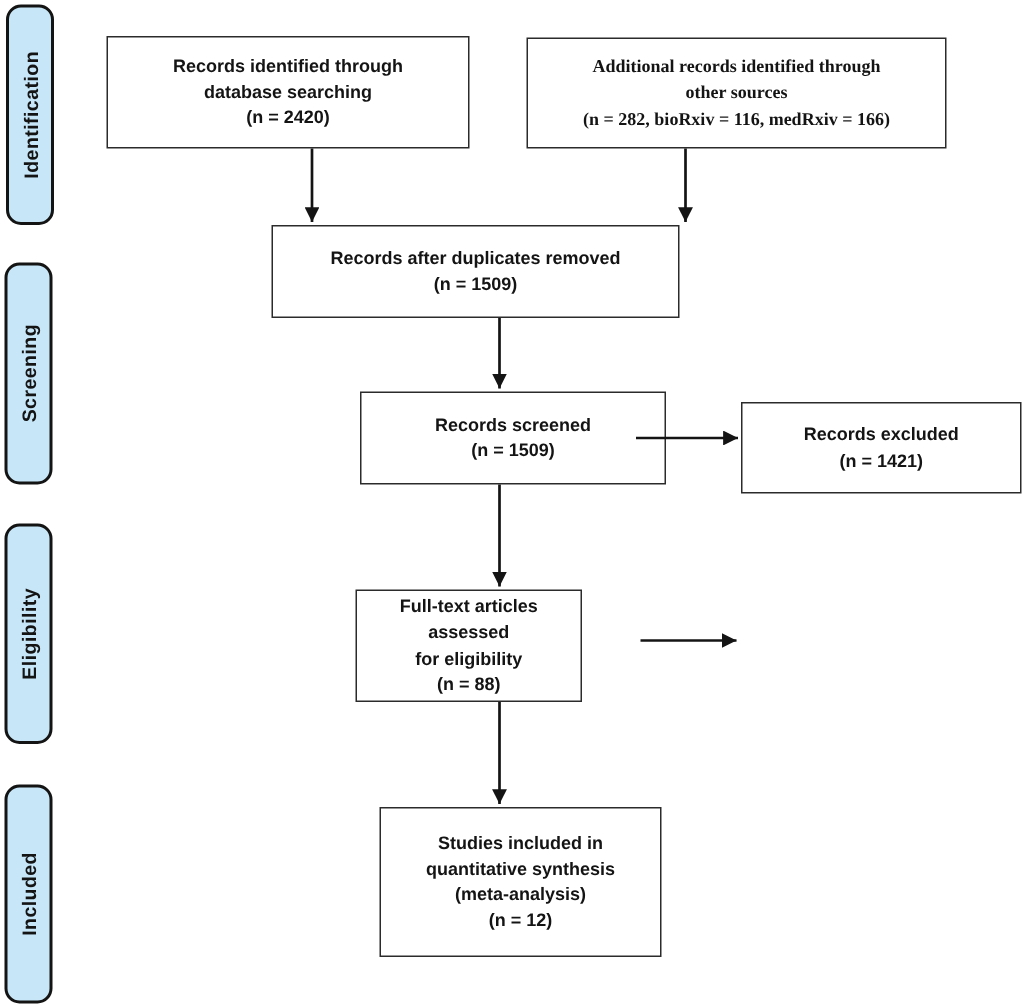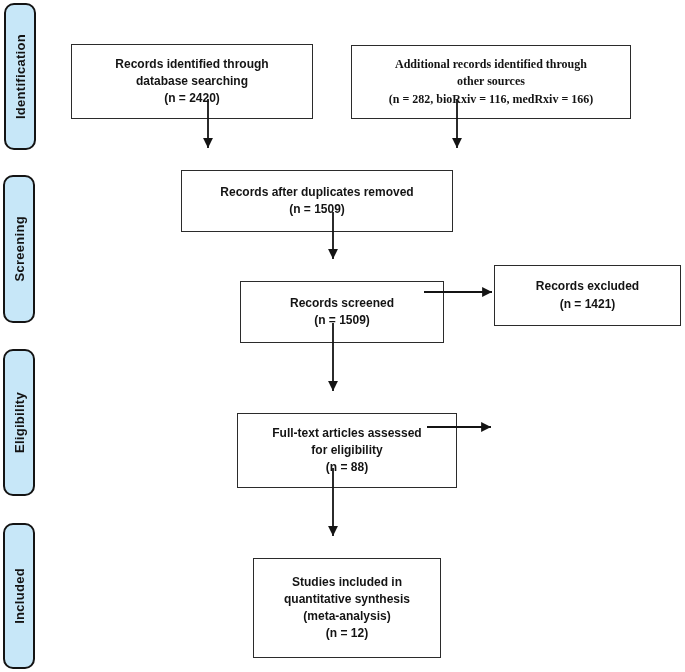--- a/index.html
+++ b/index.html
@@ -43,21 +43,20 @@
     box-sizing:border-box;
     background:var(--box-fill);
     border:1.7px solid var(--box-border);
     display:flex;align-items:center;justify-content:center;
     text-align:center;
     font-weight:700;
     font-size:12px;
     line-height:1.42;
     white-space:pre-line;
     padding:2px 4px;
-    margin-top:20px;
   }
   .node.small{font-size:10.6px;line-height:1.53;}
   .arrows{position:absolute;left:0;top:0;width:685px;height:672px;pointer-events:none;}
   .arrows line{stroke:var(--arrow);stroke-width:1.8;}
 </style>
 </head>
 <body>
 
 <div class="canvas">
 
@@ -81,24 +80,24 @@
   <div class="node" style="left:351px;top:25px;width:280px;height:74px;font-family:Liberation Serif, serif;">Additional records identified through
 other sources
 (n = 282, bioRxiv = 116, medRxiv = 166)</div>
 
   <div class="node" style="left:181px;top:150px;width:272px;height:62px;">Records after duplicates removed
 (n = 1509)</div>
 
   <div class="node" style="left:240px;top:261px;width:204px;height:62px;">Records screened
 (n = 1509)</div>
 
-  <div class="node" style="left:494px;top:245px;width:187px;height:61px;">Records excluded
+  <div class="node" style="left:494px;top:268px;width:187px;height:61px;">Records excluded
 (n = 1421)</div>
 
-  <div class="node" style="left:237px;top:393px;width:220px;height:75px;">Full-text articles assessed
+  <div class="node" style="left:237px;top:393px;width:151px;height:75px;">Full-text articles assessed
 for eligibility
 (n = 88)</div>
 
 
   <div class="node" style="left:253px;top:538px;width:188px;height:100px;">Studies included in
 quantitative synthesis
 (meta-analysis)
 (n = 12)</div>
 
   <svg class="arrows" viewBox="0 0 685 672">

